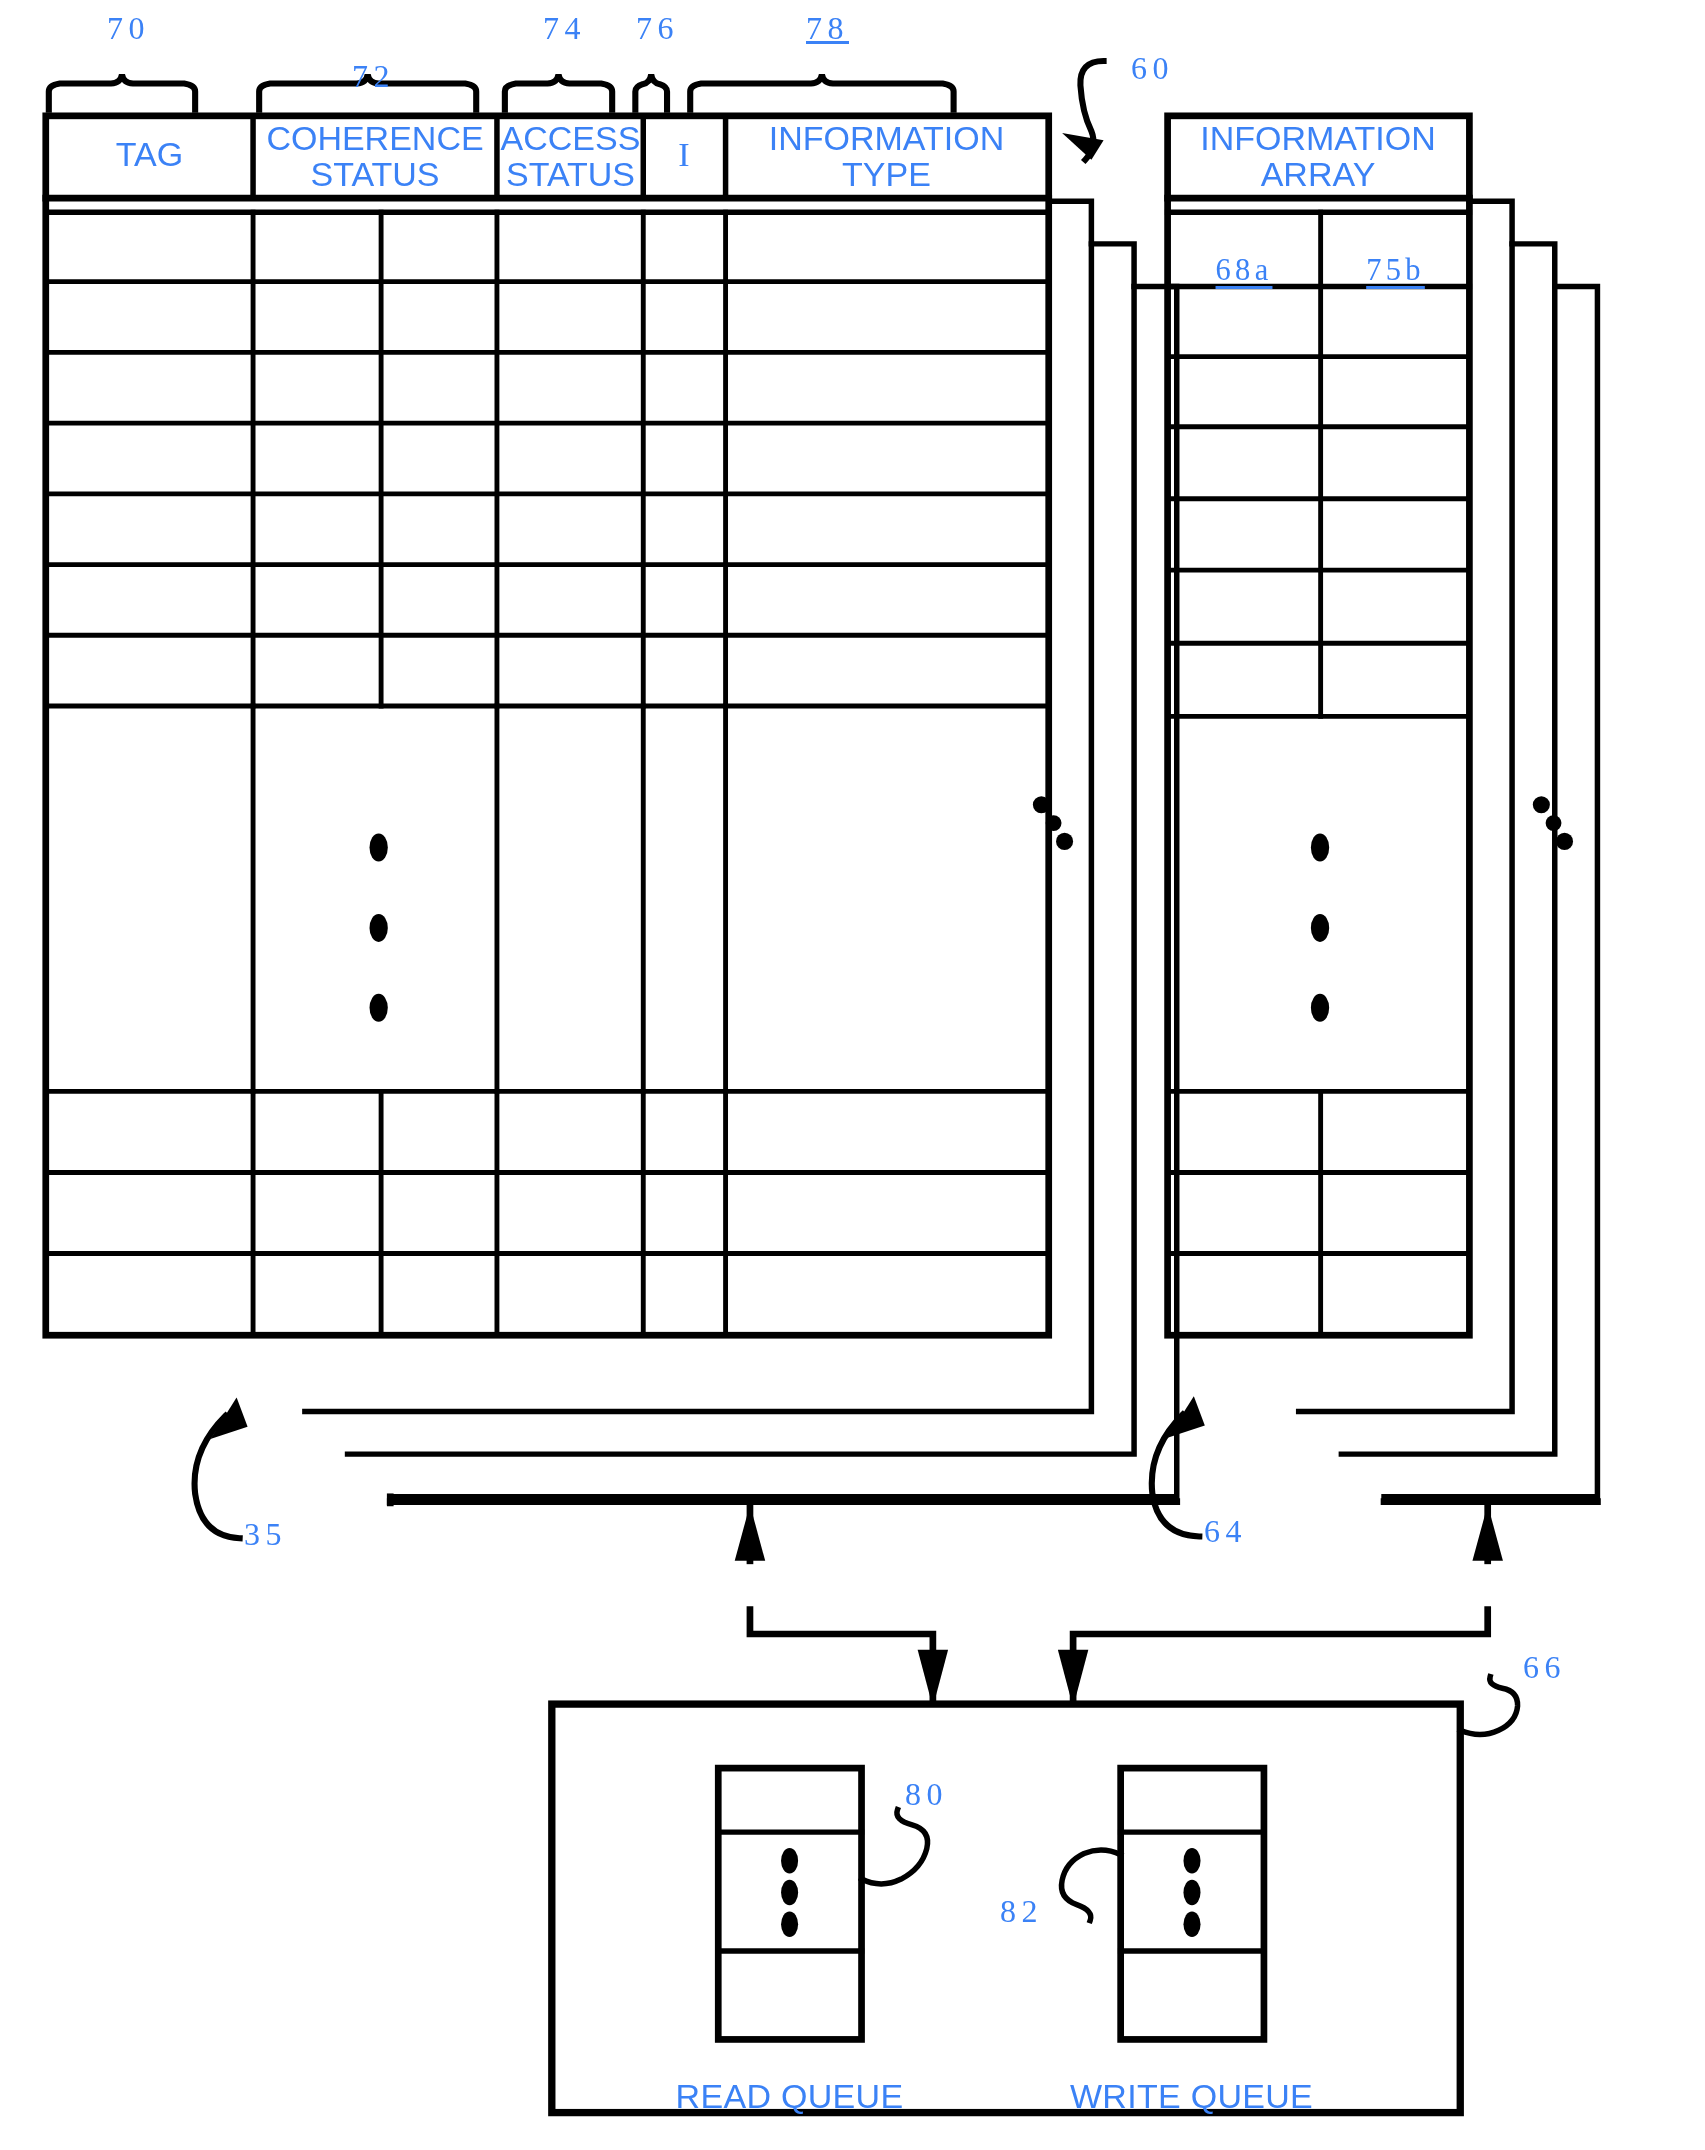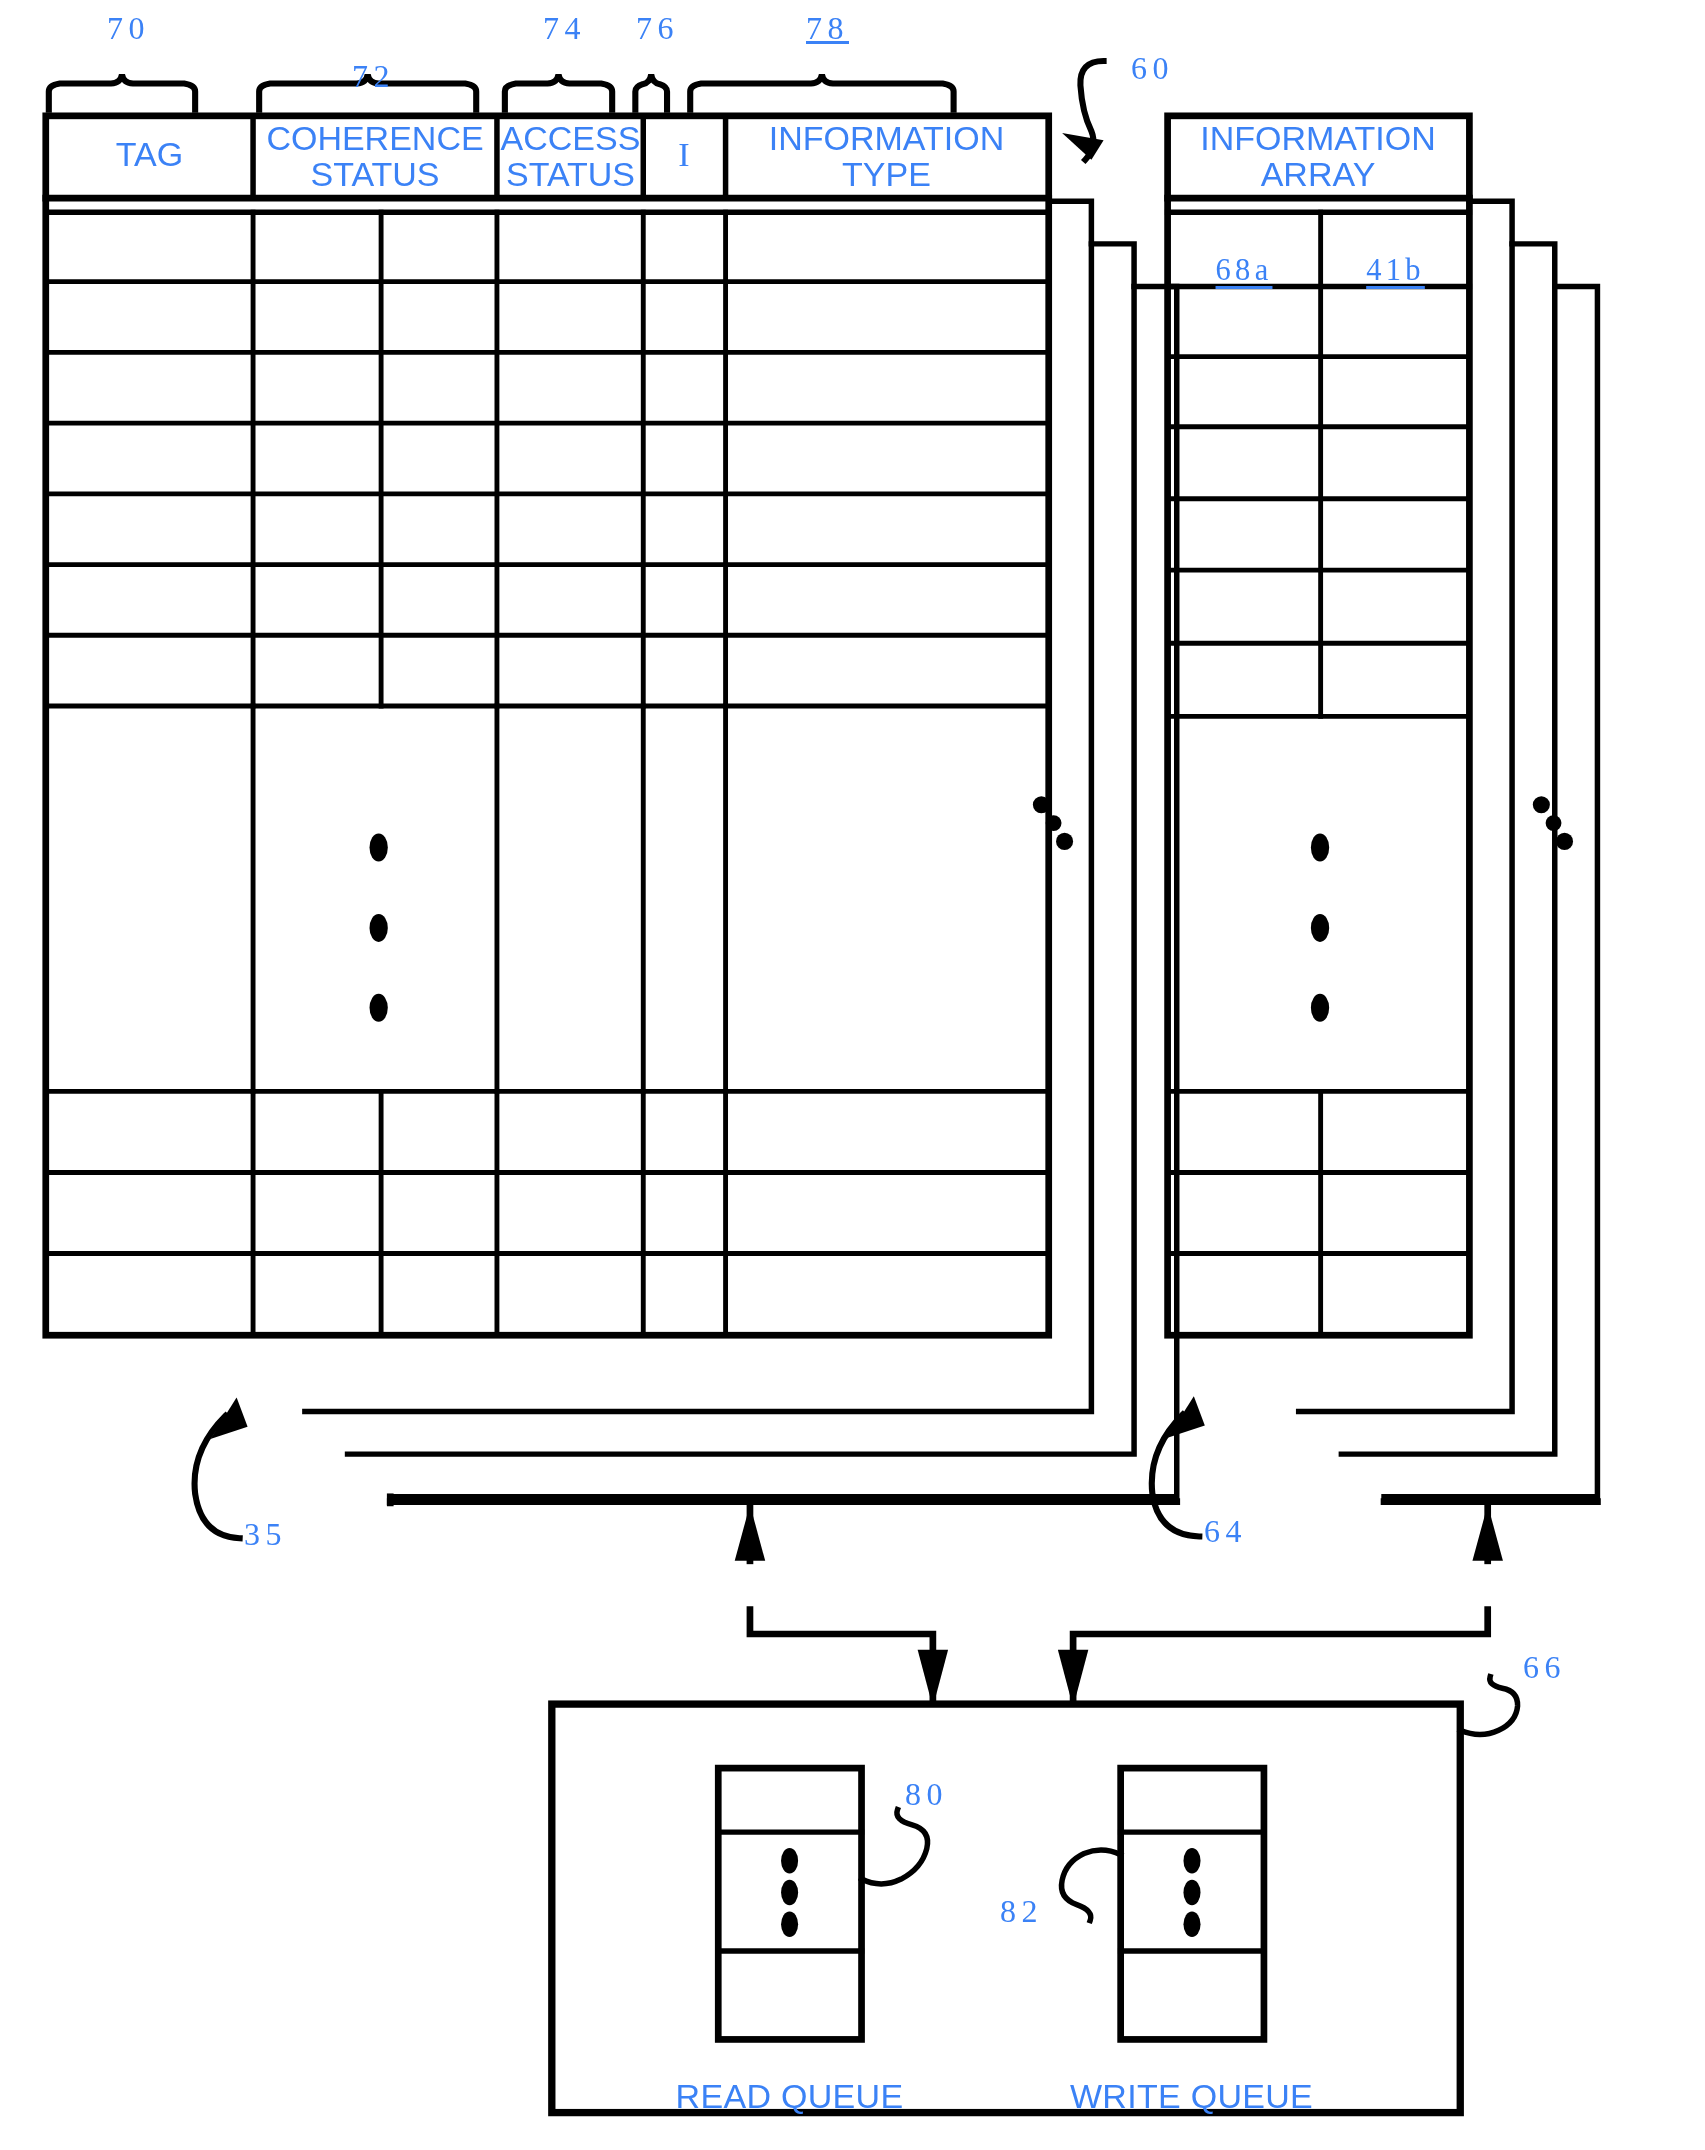--- a/index.html
+++ b/index.html
@@ -279,21 +279,21 @@
 STATUS</div>
   <div class="lbl colhdr" style="left:499px; top:121px; width:143px;">ACCESS
 STATUS</div>
   <div class="lbl colhdr" style="left:645px; top:137px; width:78px; font-family:'Liberation Serif', serif;">I</div>
   <div class="lbl colhdr" style="left:728px; top:121px; width:317px;">INFORMATION
 TYPE</div>
 
   <div class="lbl blockhdr" style="left:1170px; top:121px; width:296px;">INFORMATION
 ARRAY</div>
   <div class="lbl sub-ref" style="left:1170px; top:230px; width:148px;">68a</div>
-  <div class="lbl sub-ref" style="left:1323px; top:230px; width:145px;">41b</div>
+  <div class="lbl sub-ref" style="left:1323px; top:230px; width:145px;">75b</div>
 
   <div class="lbl ref" style="left:244px; top:1518px; width:61px; text-align:left;">35</div>
   <div class="lbl ref" style="left:1204px; top:1515px; width:61px; text-align:left;">64</div>
 
   <div class="lbl ref" style="left:1523px; top:1651px; width:61px; text-align:left;">66</div>
 
   <div class="lbl queue-lbl" style="left:631px; top:2047px; width:317px;">READ QUEUE</div>
   <div class="lbl queue-lbl" style="left:1033px; top:2047px; width:317px;">WRITE QUEUE</div>
 
   <div class="lbl ref" style="left:905px; top:1778px; width:61px; text-align:left;">80</div>

